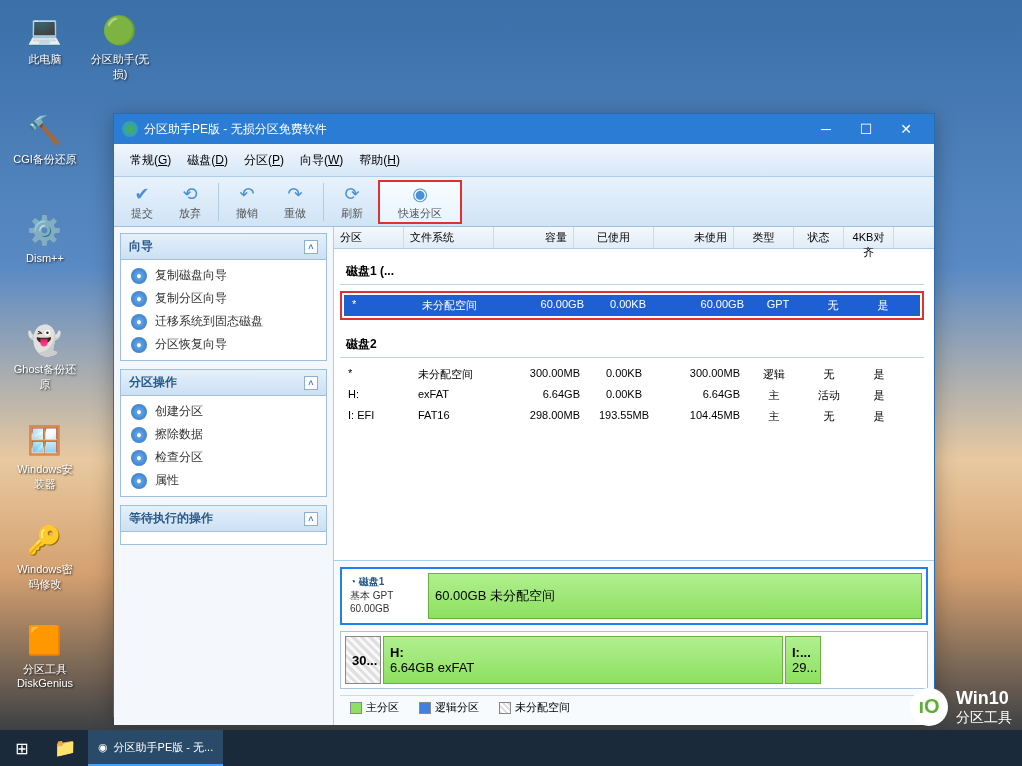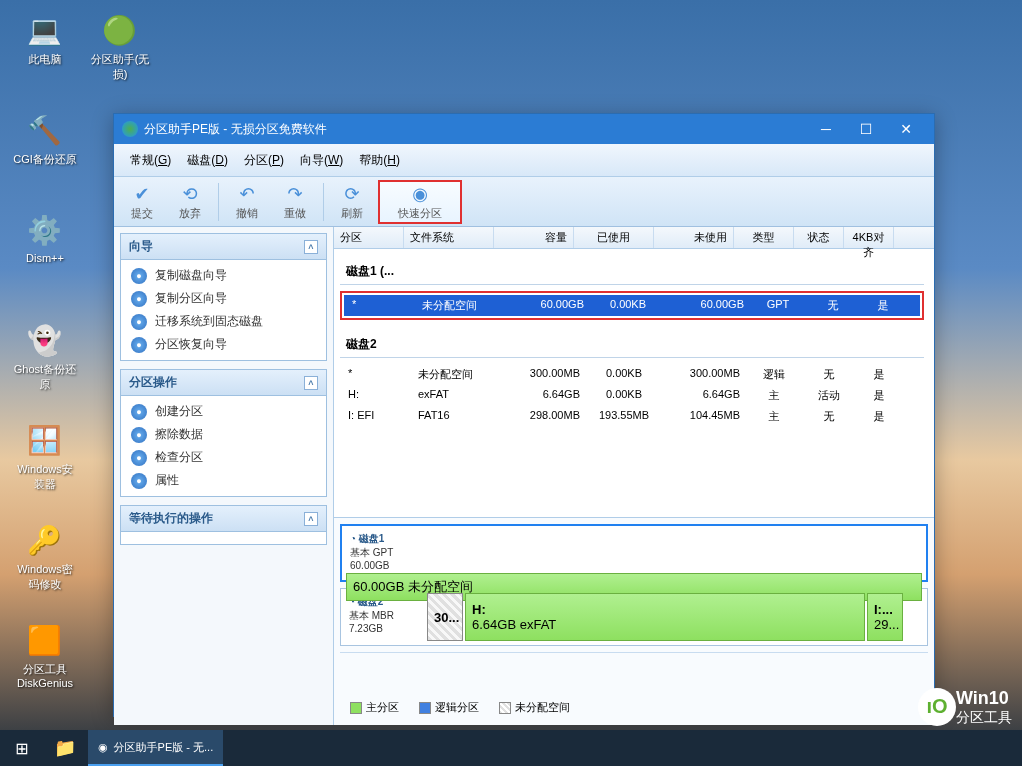--- a/index.html
+++ b/index.html
@@ -57,42 +57,42 @@
 .c-cap { width: 80px; text-align: right; }
 .c-used { width: 80px; text-align: center; }
 .c-free { width: 80px; text-align: right; }
 .c-type { width: 60px; text-align: center; }
 .c-status { width: 50px; text-align: center; }
 .c-align { width: 50px; text-align: center; }
 
 
 .disk-maps { border-top: 1px solid #b0cde8; padding: 6px; background: #f8fbfe; }
 .disk-map { border: 1px solid #a8c4e0; background: #fff; padding: 4px; display: flex; margin-bottom: 6px; height: 58px; }
-.disk-map.selected { border: 2px solid #2080f0; flex-direction: column; }
+.disk-map.selected { border: 2px solid #2080f0; }
 .disk-info { width: 82px; padding: 2px 4px; font-size: 10px; color: #333; }
 .disk-info .dname { font-weight: bold; color: #2a5a8a; }
 .disk-bar { flex: 1; display: flex; gap: 2px; }
 .bar-seg { border: 1px solid #888; padding: 4px 6px; font-size: 13px; position: relative; display: flex; flex-direction: column; justify-content: center; }
 .bar-seg.green { background: linear-gradient(#b0f090, #8ee060); border-color: #6ab040; }
 .bar-seg.hatch { background: repeating-linear-gradient(45deg, #e0e0e0, #e0e0e0 3px, #f8f8f8 3px, #f8f8f8 6px); }
 .legend { display: flex; gap: 20px; padding: 4px 10px; font-size: 11px; border-top: 1px solid #c8dcf0; }
-.legend-item { display: flex; align-items: center; gap: 4px; margin-top: 43px; }
+.legend-item { display: flex; align-items: center; gap: 4px; }
 .legend-sw { width: 12px; height: 12px; border: 1px solid #888; }
 .legend-sw.green { background: #8ee060; }
 .legend-sw.blue { background: #4080e0; }
 .legend-sw.hatch { background: repeating-linear-gradient(45deg, #e0e0e0, #e0e0e0 2px, #fff 2px, #fff 4px); }
 
 
 .taskbar { position: absolute; bottom: 0; left: 0; width: 100%; height: 36px; background: #1a2a3a; display: flex; align-items: center; }
 .start-btn { width: 44px; height: 36px; display: flex; align-items: center; justify-content: center; color: #fff; font-size: 16px; cursor: pointer; }
 .task-icon { width: 44px; height: 36px; display: flex; align-items: center; justify-content: center; color: #a8c8e8; font-size: 18px; cursor: pointer; }
 .task-item { height: 36px; padding: 0 10px; display: flex; align-items: center; background: #2a4a6a; border-bottom: 2px solid #4aa0f0; color: #fff; font-size: 11px; gap: 6px; cursor: pointer; }
 
 
-.watermark { position: absolute; right: 10px; bottom: 40px; display: flex; align-items: center; color: #fff; }
+.watermark { position: absolute; right: 10px; bottom: 40px; display: flex; align-items: center; gap: 8px; color: #fff; }
 .wm-logo { width: 38px; height: 38px; border-radius: 50%; background: #fff; display: flex; align-items: center; justify-content: center; color: #5eb030; font-size: 20px; font-weight: bold; }
 .wm-text { font-size: 14px; line-height: 1.2; }
 .wm-text .big { font-size: 18px; font-weight: bold; }
 </style>
 </head>
 <body>
 
 <div class="desktop" id="desktop">
     <div class="desktop-icon" style="top: 10px; left: 10px;">
       <div class="icon-img">💻</div>
@@ -307,25 +307,20 @@
             <div>基本 GPT</div>
             <div>60.00GB</div>
           </div>
           <div class="disk-bar">
             <div class="bar-seg green" style="flex:1">
               <span>60.00GB 未分配空间</span>
             </div>
           </div>
         </div>
         <div class="disk-map">
-          <div class="disk-info">
-            <div class="dname"><span>◔</span> <span>磁盘2</span></div>
-            <div>基本 MBR</div>
-            <div>7.23GB</div>
-          </div>
           <div class="disk-bar" id="disk2-bar">
               <div class="bar-seg hatch" style="width: 36px;">
                 <div style="font-weight:bold">30...</div>
                 <div></div>
               </div>
               <div class="bar-seg green" style="width: 400px;">
                 <div style="font-weight:bold">H:</div>
                 <div>6.64GB exFAT</div>
               </div>
               <div class="bar-seg green" style="width: 36px;">

